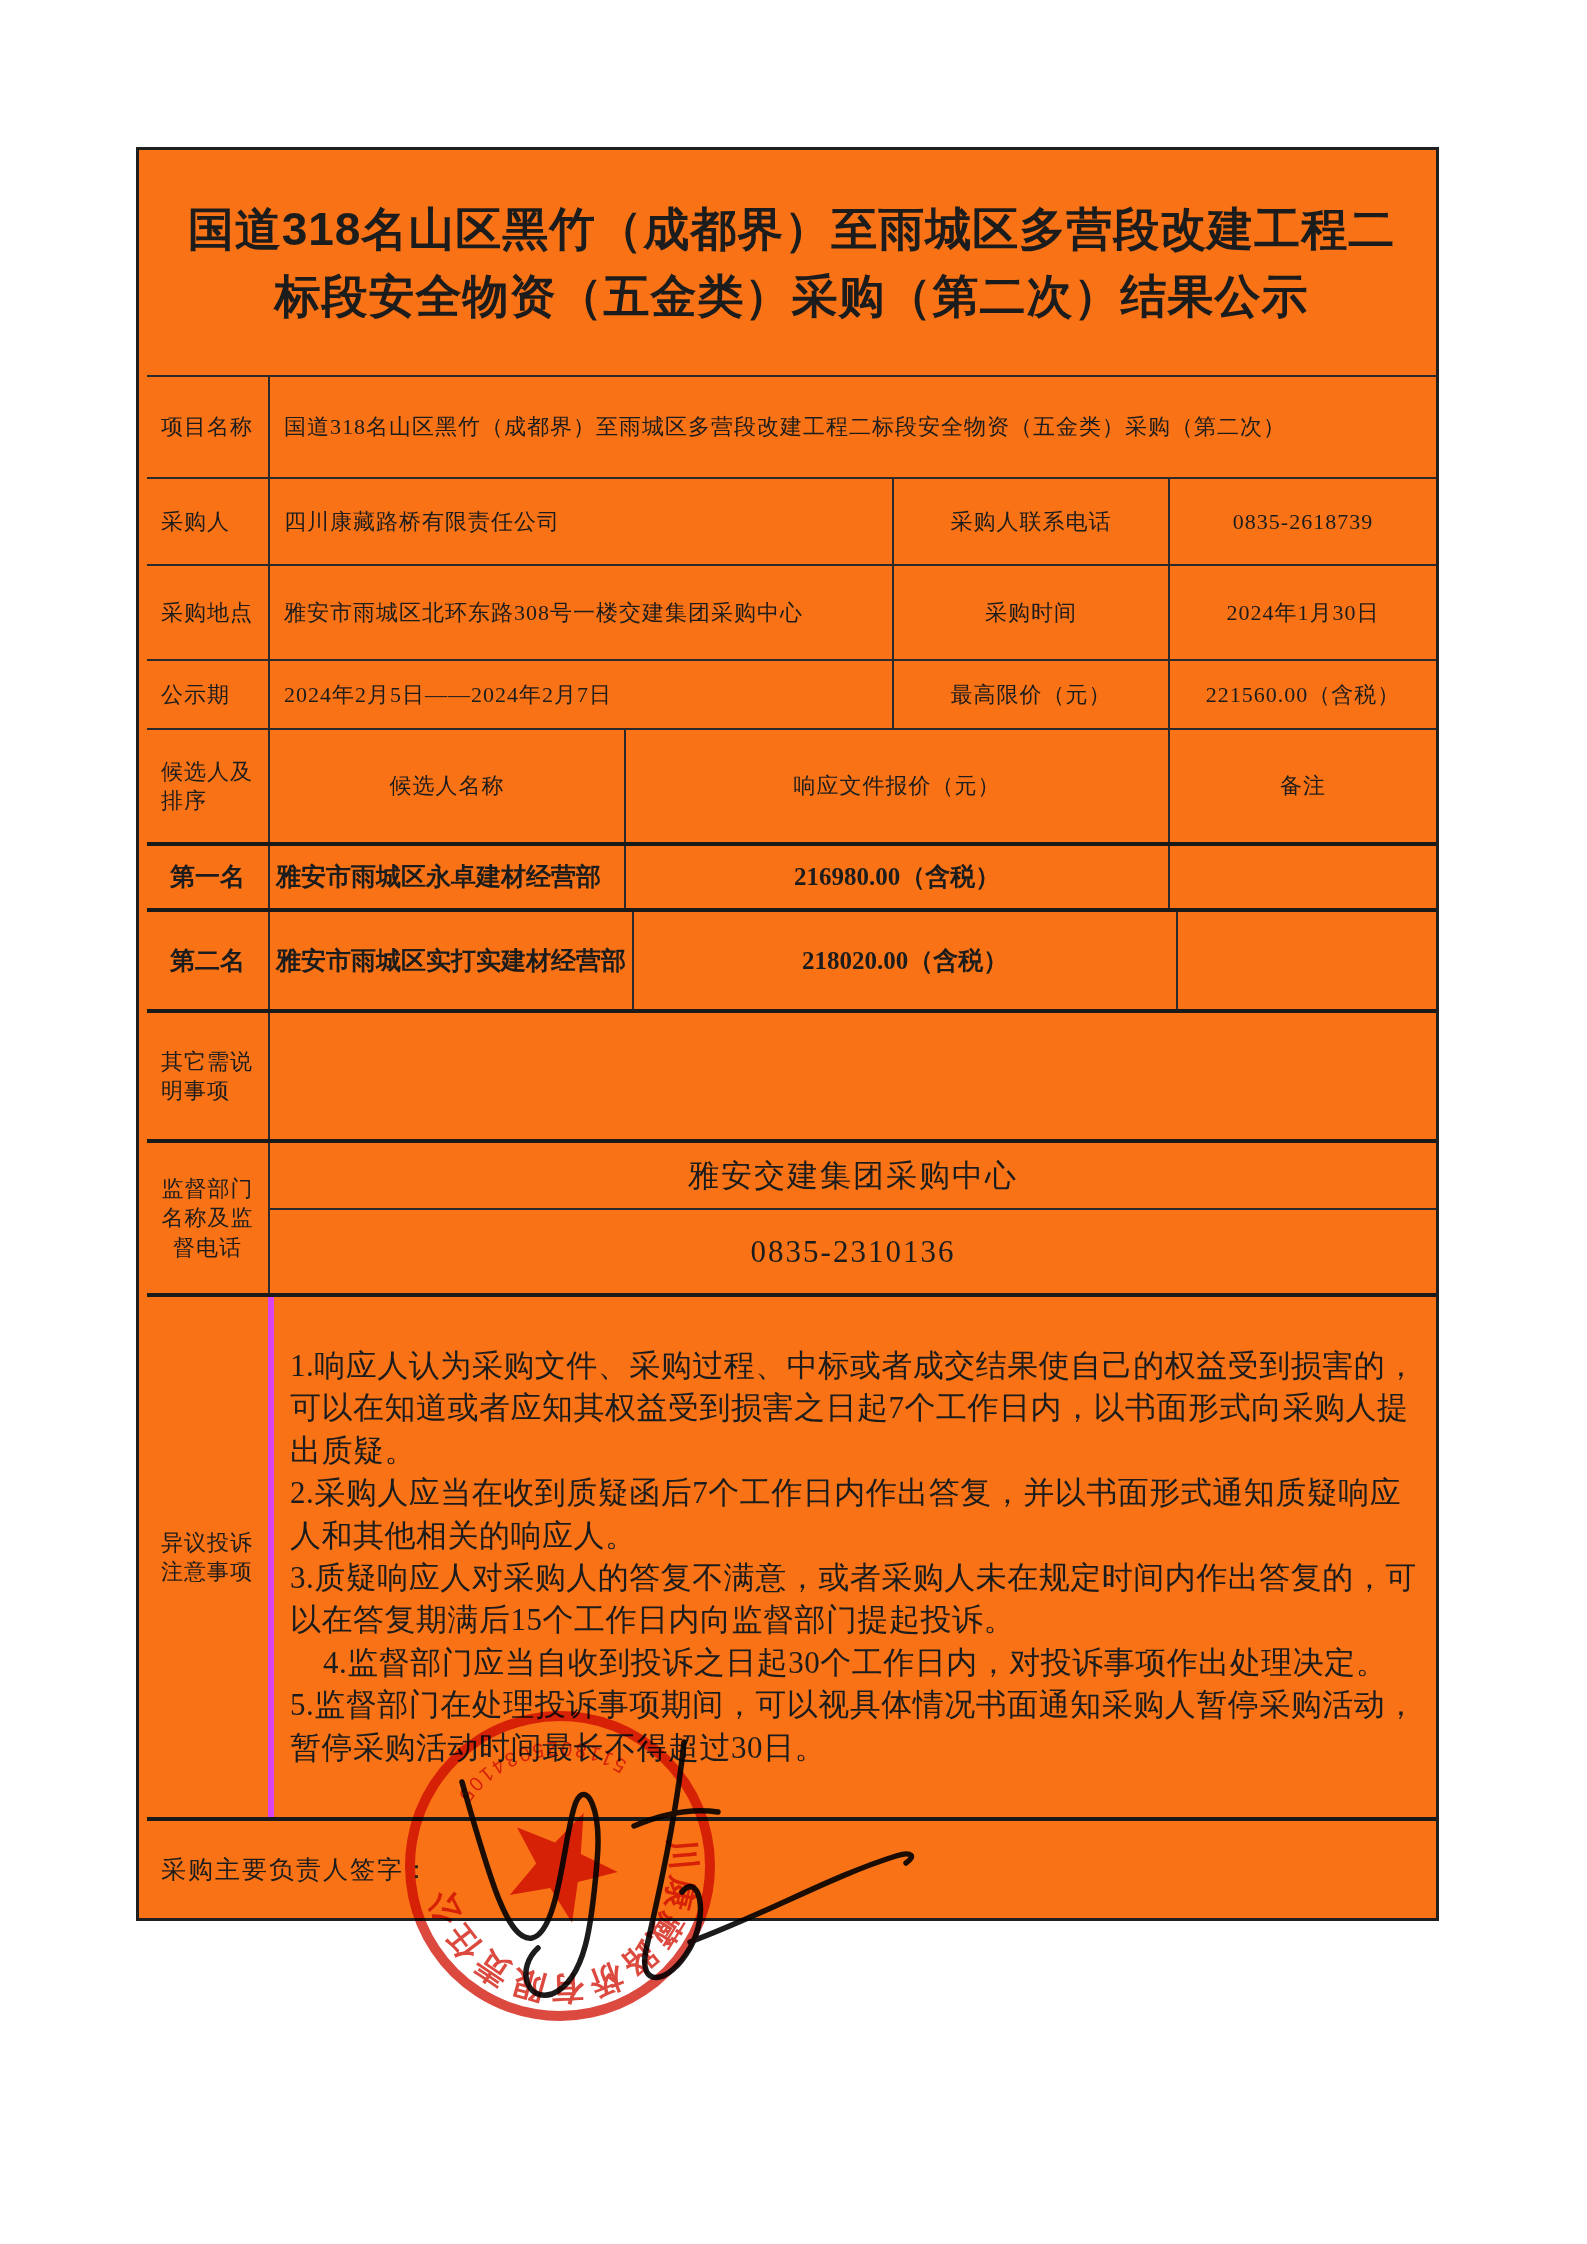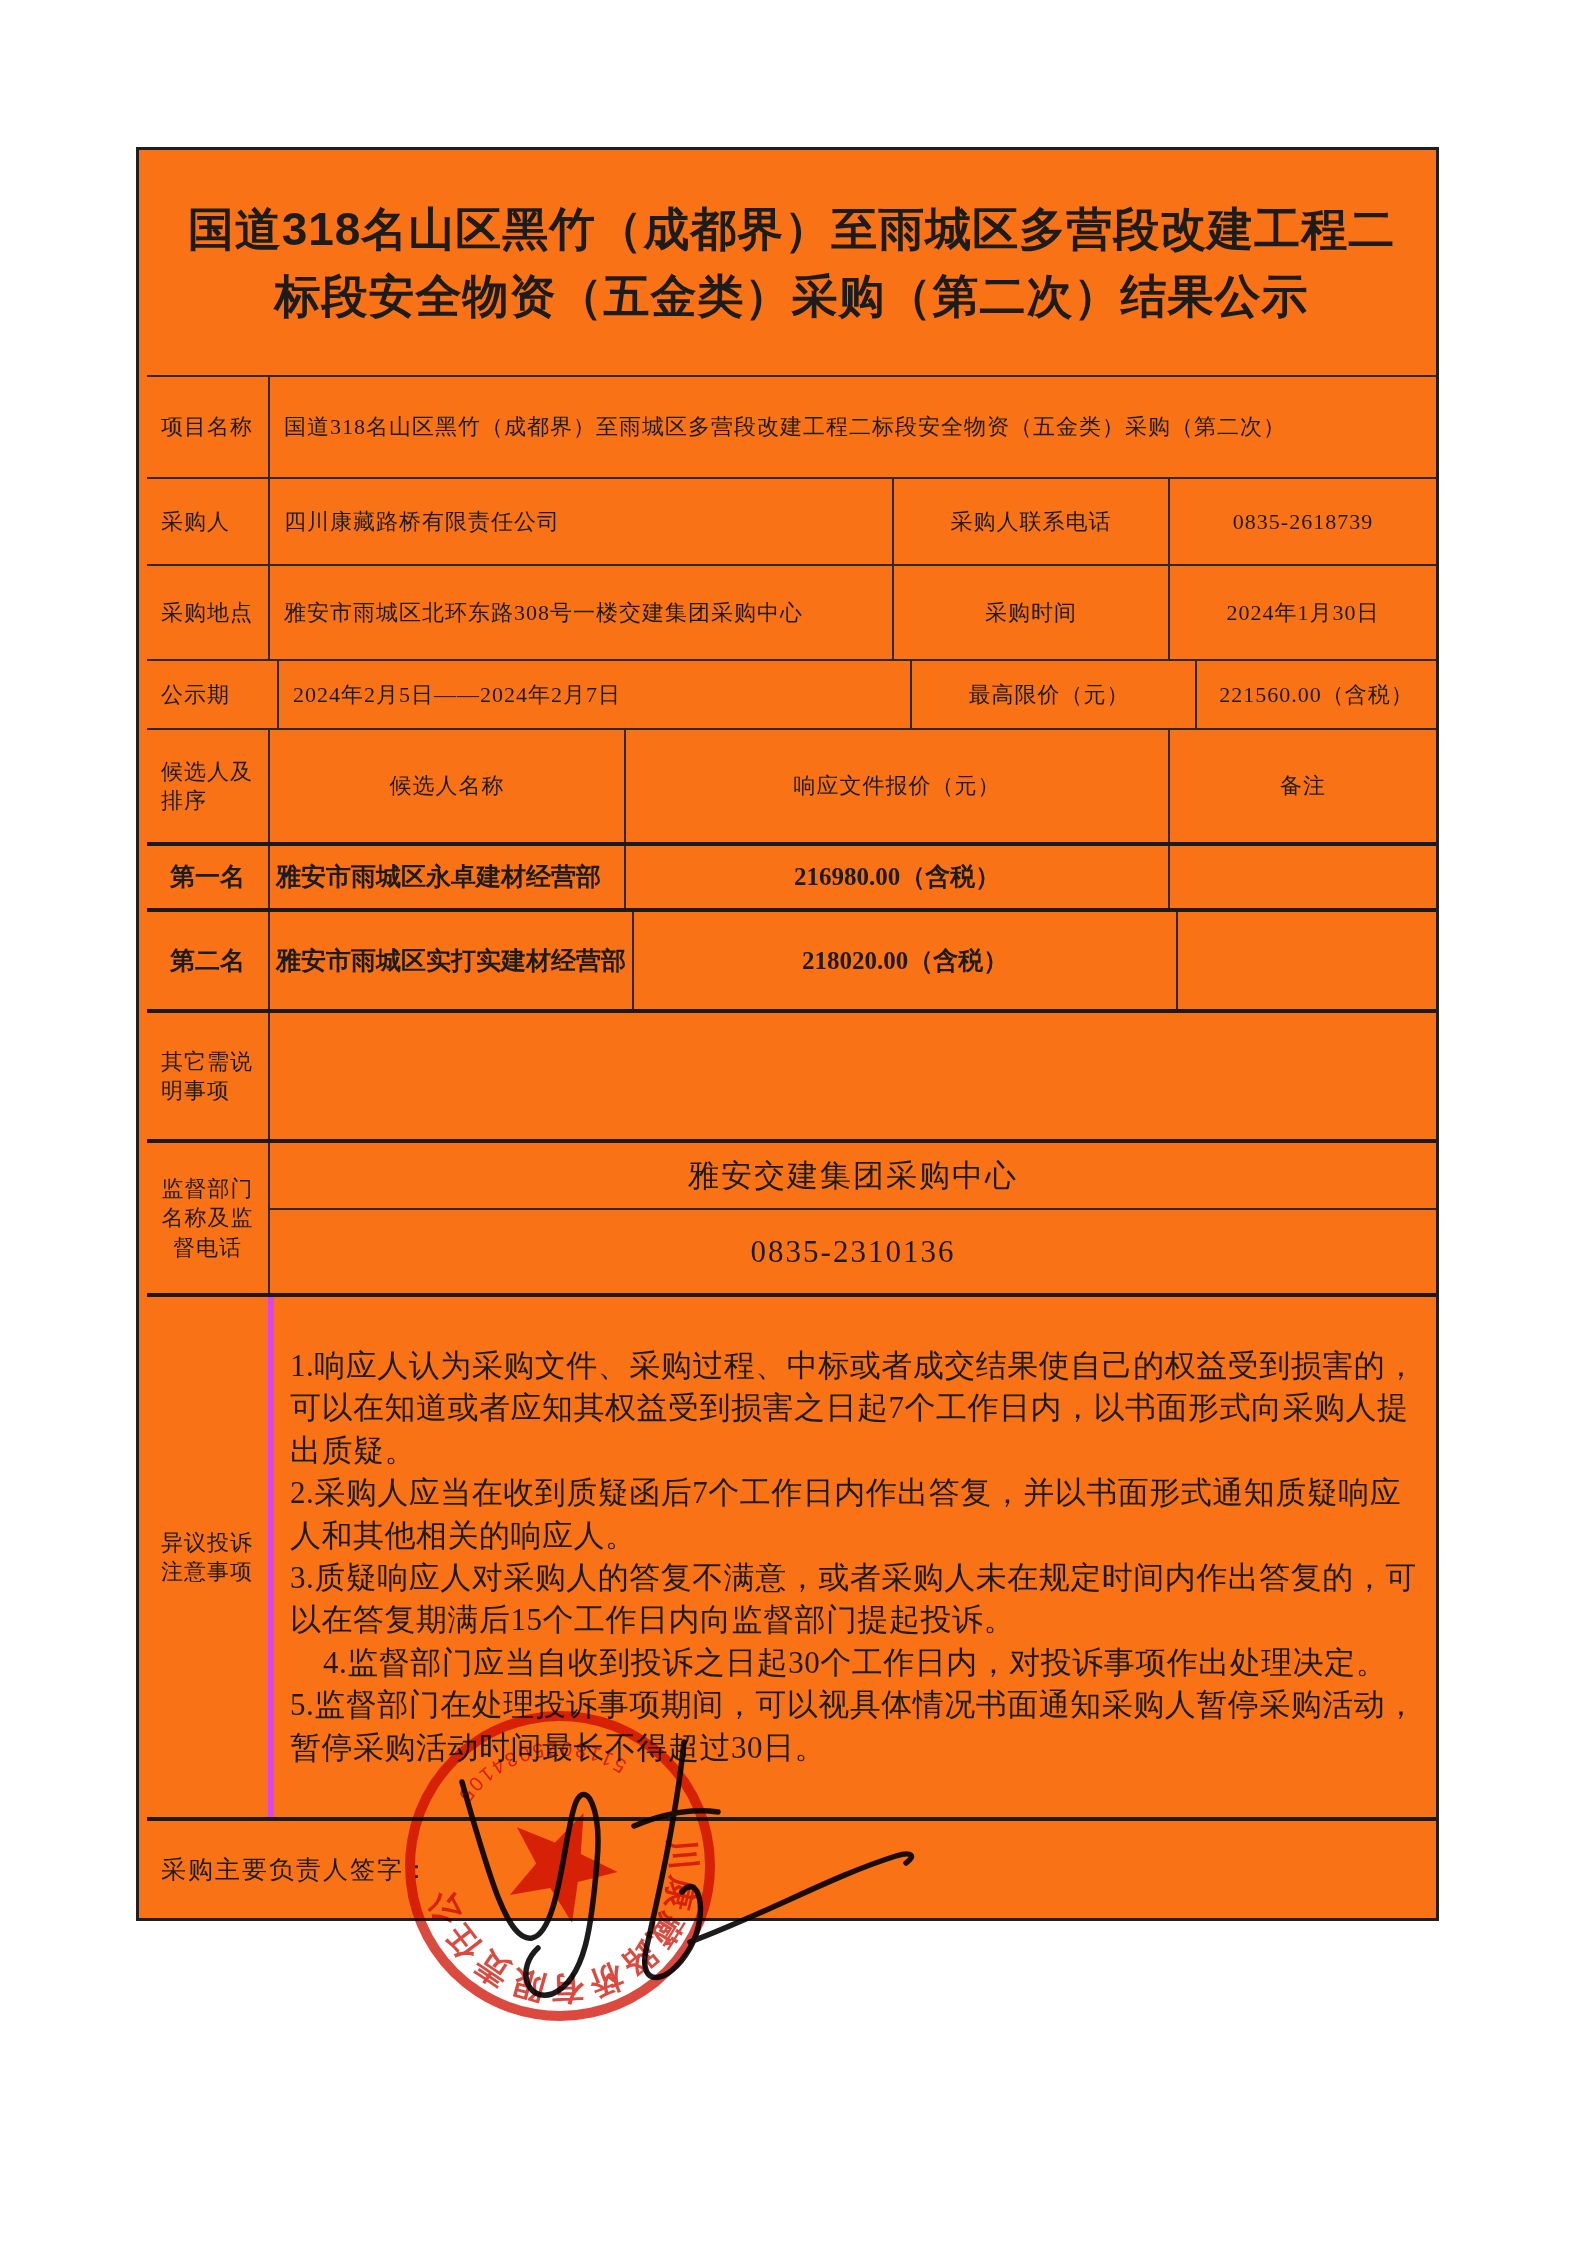--- a/index.html
+++ b/index.html
@@ -28,21 +28,21 @@
   .title-cell{
     width:100%;display:flex;align-items:center;justify-content:center;
     padding:0 18px;box-sizing:border-box;
     font-family:"Liberation Sans","DejaVu Sans",sans-serif;
     font-weight:bold;font-size:46px;line-height:1.45;letter-spacing:1px;
     text-align:center;word-break:break-all;
   }
   .r-project{height:100px;}
   .r-purchaser{height:85px;}
   .r-location{height:93px;}
-  .r-publicity{height:67px;gap:9px;}
+  .r-publicity{height:67px;}
   .r-candhead{height:112px;}
   .r-first{height:62px;}
   .r-second{height:97px;}
   .r-other{height:126px;}
   .r-supervision{height:150px;}
   .r-objection{height:520px;}
   .r-sign{height:97px;}
   .colA-value{flex:0 0 624px;}
   .colA-key{flex:0 0 276px;}
   .colA-last{flex:1 1 auto;}

